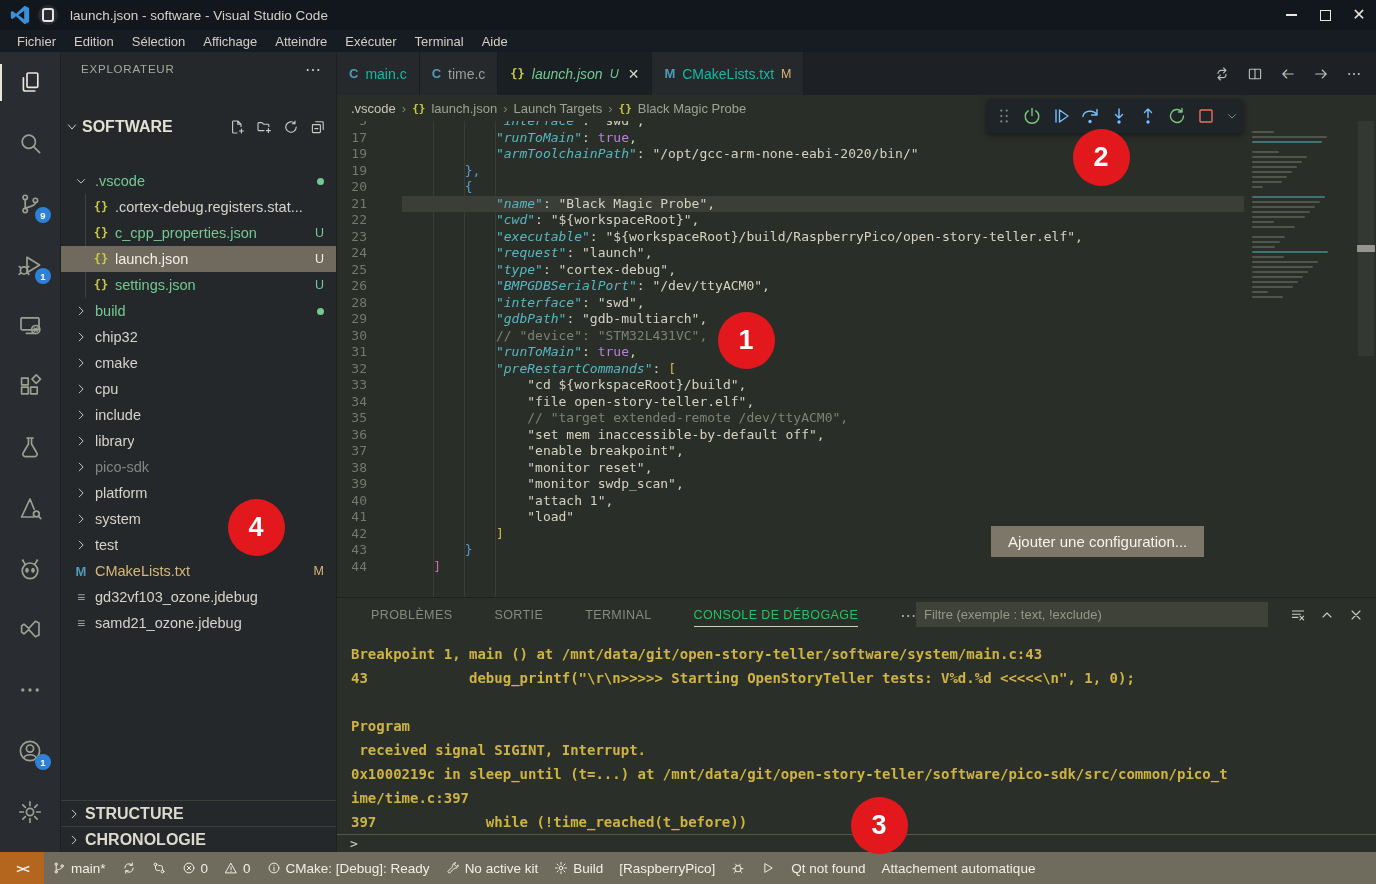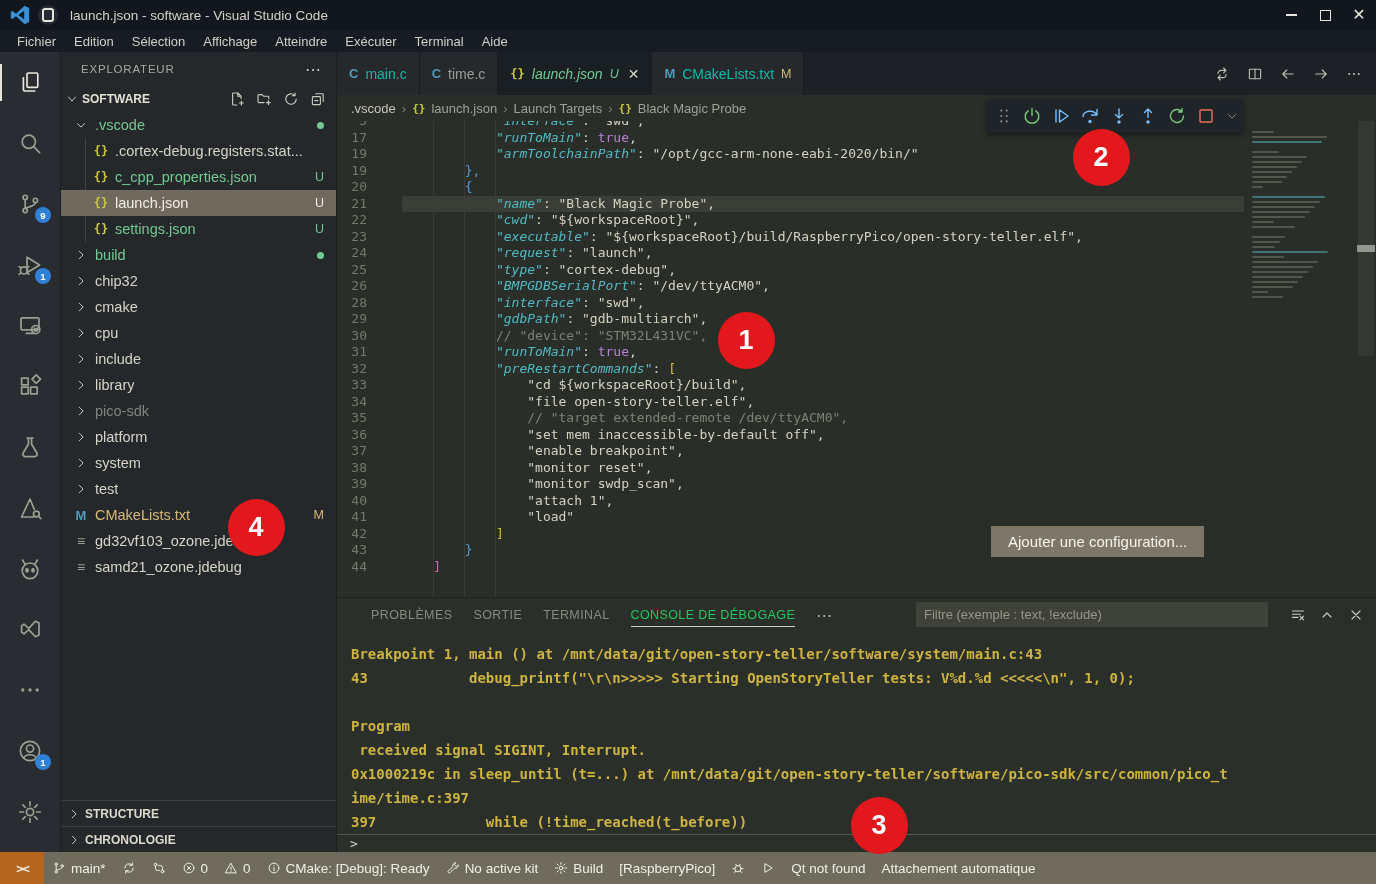--- a/index.html
+++ b/index.html
@@ -30,42 +30,42 @@
   
   .activitybar{width:60px;background:#292c30;display:flex;flex-direction:column;align-items:stretch;padding:6px 0 4px;box-sizing:border-box;}
   .abitem{height:50px;display:flex;align-items:center;justify-content:center;color:#9ba092;position:relative;margin-bottom:12px;}
   .abitem.act{color:#e8e6da;}
   .abitem.act::before{content:"";position:absolute;left:0;top:6px;bottom:6px;width:2px;background:#e8e6da;}
   .abbadge{position:absolute;right:9px;bottom:5px;min-width:16px;height:16px;border-radius:9px;background:#2f81d7;color:#fff;
            font-size:9.5px;font-weight:bold;display:flex;align-items:center;justify-content:center;padding:0 3px;box-sizing:border-box;}
   .abspacer{margin-top:auto;}
 
   
-  .sidebar{width:276px;background:#25282b;border-left:1px solid #1d2023;box-sizing:border-box;display:flex;flex-direction:column;color:#d3d0c5;position:relative;}
+  .sidebar{width:276px;background:#25282b;border-left:1px solid #1d2023;box-sizing:border-box;display:flex;flex-direction:column;color:#d3d0c5;position:relative;gap:28px;}
   .sbheader{height:34px;display:flex;align-items:center;padding:0 14px 0 20px;font-size:11.5px;letter-spacing:.8px;color:#a6a99e;}
   .sbheader .more{margin-left:auto;font-size:16px;color:#c9ccc0;letter-spacing:1px;}
-  .sectrow{height:26px;display:flex;align-items:center;padding:0 10px 0 4px;font-size:12px;font-weight:bold;color:#e3e0d4;}
+  .sectrow{height:26px;display:flex;align-items:center;padding:0 10px 0 4px;font-size:16px;font-weight:bold;color:#e3e0d4;}
   .sectrow .chev{color:#c9ccc0;margin-right:3px;}
   .secticons{margin-left:auto;display:flex;gap:11px;color:#c9ccc0;}
   .tree{flex:0 0 auto;}
   .ti{height:26px;display:flex;align-items:center;font-size:14.5px;padding-right:12px;position:relative;}
   .ti.d1{padding-left:10px;}
   .ti.d2{padding-left:30px;background:linear-gradient(#3f423c,#3f423c) 24px 0/1px 100% no-repeat;}
   .ti .tico{width:20px;display:flex;justify-content:center;margin-right:4px;flex:0 0 20px;color:#c9ccc0;}
   .ti .json{color:#cbcb41;font-weight:bold;font-size:12px;font-family:"DejaVu Sans Mono",monospace;}
   .ti .mfile{color:#519aba;font-weight:bold;font-size:13px;}
   .ti .lfile{color:#9a9d92;font-size:14px;}
   .ti .nm{white-space:nowrap;overflow:hidden;text-overflow:ellipsis;}
   .ti .badge{margin-left:auto;font-size:12.5px;padding-left:8px;}
   .ti.sel{background:#6f6a5d;}
   .ti.sel .nm,.ti.sel .badge{color:#f2efe5 !important;}
   .c-green{color:#73c991;} .c-dim{color:#83867c;} .c-def{color:#d6d3c8;} .c-tan{color:#d8b878;}
   .dot{width:7px;height:7px;border-radius:50%;background:#73c991;display:inline-block;}
   .sbbottom{margin-top:auto;}
-  .sbsect{height:25px;border-top:1px solid #3b3e39;display:flex;align-items:center;padding-left:6px;font-size:12px;font-weight:bold;color:#dcd9cd;}
+  .sbsect{height:25px;border-top:1px solid #3b3e39;display:flex;align-items:center;padding-left:6px;font-size:16px;font-weight:bold;color:#dcd9cd;}
   .sbsect .chev{color:#c9ccc0;margin-right:4px;}
 
   
   .editorarea{flex:1;display:flex;flex-direction:column;position:relative;min-width:0;border-left:1px solid #1d2023;}
   .tabbar{height:43px;background:#1d2125;display:flex;align-items:stretch;flex:0 0 43px;}
   .tab{display:flex;align-items:center;padding:0 12px;font-size:14px;border-right:1px solid #191d21;gap:7px;background:#25292c;}
   .tab.dim .tnm{color:#9a9e95;}
   .tab .tnm{color:#14b8a6;}
   .tab.active{background:#1a1f23;}
   .tab.active .tnm{color:#73c991;font-style:italic;}
@@ -102,21 +102,21 @@
           padding:7px 17px;border:none;font-family:"Liberation Sans",sans-serif;}
 
   
   .dbgbar{position:absolute;top:47px;left:650px;width:256px;height:34px;background:#1f2428;border-radius:4px;
           box-shadow:0 2px 6px rgba(0,0,0,.5);display:flex;align-items:center;gap:9px;padding:0 8px;box-sizing:border-box;z-index:5;}
   .dbtn{display:flex;align-items:center;justify-content:center;width:22px;height:22px;}
   .dc-green{color:#7ac87a;} .dc-blue{color:#75beff;} .dc-red{color:#e9705f;} .dc-gray{color:#8a8d85;}
 
   
   .panel{height:254px;flex:0 0 254px;background:#2b2f2a;border-top:1px solid #1e211e;position:relative;}
-  .ptabs{height:34px;display:flex;align-items:center;padding-left:34px;gap:21px;position:relative;}
+  .ptabs{height:34px;display:flex;align-items:center;padding-left:34px;gap:42px;position:relative;}
   .ptab{font-size:12.5px;letter-spacing:.4px;color:#878a7e;height:100%;display:flex;align-items:center;position:relative;}
   .ptab.active{color:#22c55e;}
   .ptab.active::after{content:"";position:absolute;left:0;right:0;bottom:5px;height:1px;background:#cfccc0;}
   .pmore{color:#b0b3a6;font-size:16px;letter-spacing:1px;}
   .pfilter{position:absolute;right:108px;top:4px;width:352px;height:25px;background:#3f4238;border:none;color:#d6d3c8;
            font-size:13px;padding:0 8px;box-sizing:border-box;font-family:"Liberation Sans",sans-serif;}
   .pfilter::placeholder{color:#959888;}
   .pacticons{position:absolute;right:12px;top:0;height:34px;display:flex;align-items:center;gap:13px;color:#c9ccc0;}
   .console{position:absolute;top:34px;left:0;right:0;bottom:17px;overflow:hidden;padding:10px 0 0 14px;
            font-family:"DejaVu Sans Mono",monospace;font-size:14px;line-height:24px;color:#ceb440;}

